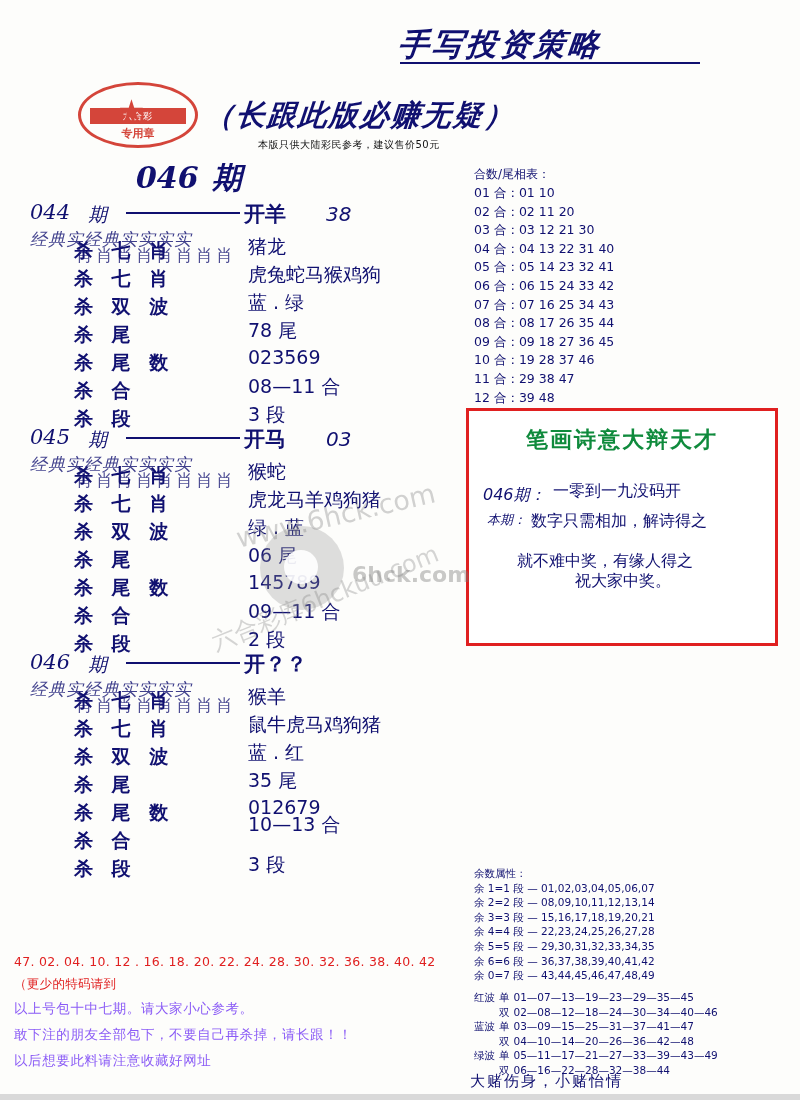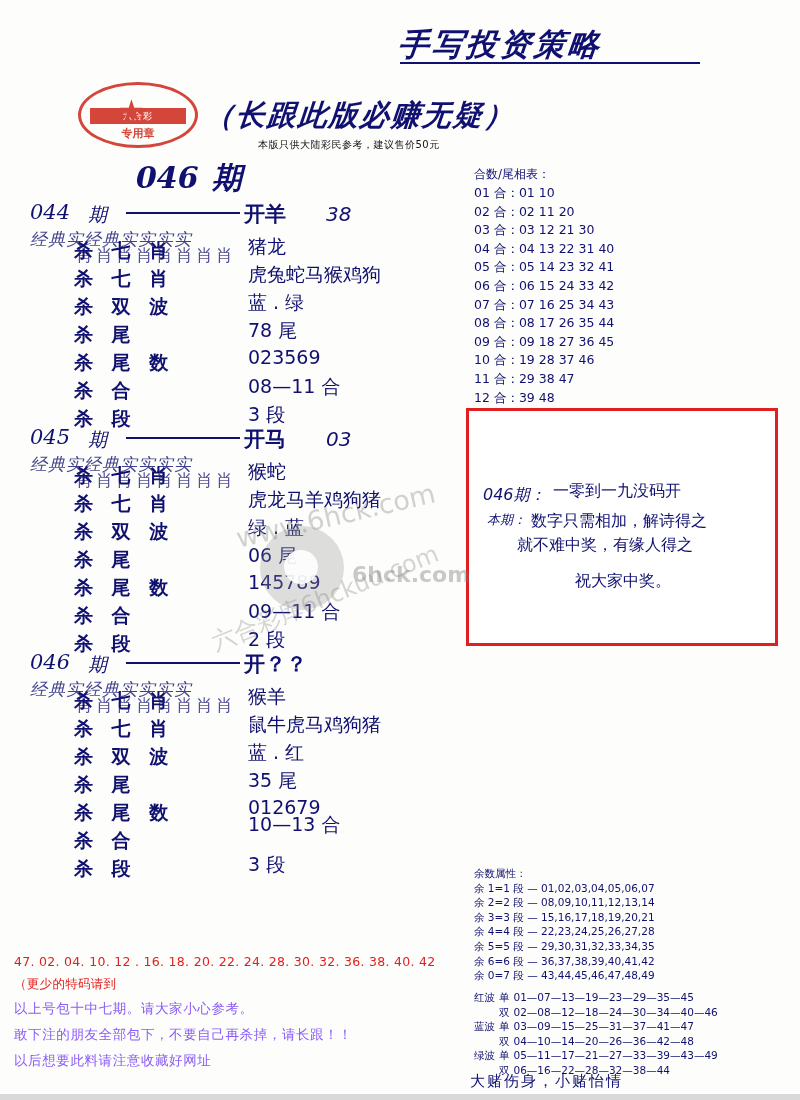--- a/index.html
+++ b/index.html
@@ -148,21 +148,21 @@
     font-family:"DejaVu Serif", serif;
     font-size:22px;font-weight:bold;color:#0f8a3c;
     letter-spacing:2px;
   }
   .rb-issue{
     position:absolute;left:14px;top:74px;
     font-size:16px;color:#101070;font-style:italic;
   }
   .rb-l1{position:absolute;left:84px;top:70px;font-size:16px;color:#101070;}
   .rb-l2{position:absolute;left:62px;top:100px;font-size:16px;color:#101070;}
-  .rb-l3{position:absolute;left:48px;top:124px;font-size:16px;color:#101070;}
+  .rb-l3{position:absolute;left:48px;top:140px;font-size:16px;color:#101070;}
   .rb-l4{position:absolute;left:106px;top:160px;font-size:16px;color:#101070;}
   .rb-sub{position:absolute;left:18px;top:100px;font-size:13px;color:#101070;font-style:italic;}
   
   .wm{
     position:absolute;left:196px;top:466px;width:320px;height:210px;
     pointer-events:none;
   }
   .wm .circle{
     position:absolute;left:64px;top:60px;width:84px;height:84px;
     border-radius:50%;background:rgba(150,150,150,0.30);
@@ -328,20 +328,21 @@
     <div>07 合：07 16 25 34 43</div>
     <div>08 合：08 17 26 35 44</div>
     <div>09 合：09 18 27 36 45</div>
     <div>10 合：19 28 37 46</div>
     <div>11 合：29 38 47</div>
     <div>12 合：39 48</div>
     <div>13 合：49</div>
   </div>
 
   <div class="redbox">
+    <div class="rb-title">笔画诗意大辩天才</div>
     <div class="rb-issue">046期：</div>
     <div class="rb-sub">本期：</div>
     <div class="rb-l1">一零到一九没码开</div>
     <div class="rb-l2">数字只需相加，解诗得之</div>
     <div class="rb-l3">就不难中奖，有缘人得之</div>
     <div class="rb-l4">祝大家中奖。</div>
   </div>
 
   <div class="wm">
     <div class="circle"></div>

